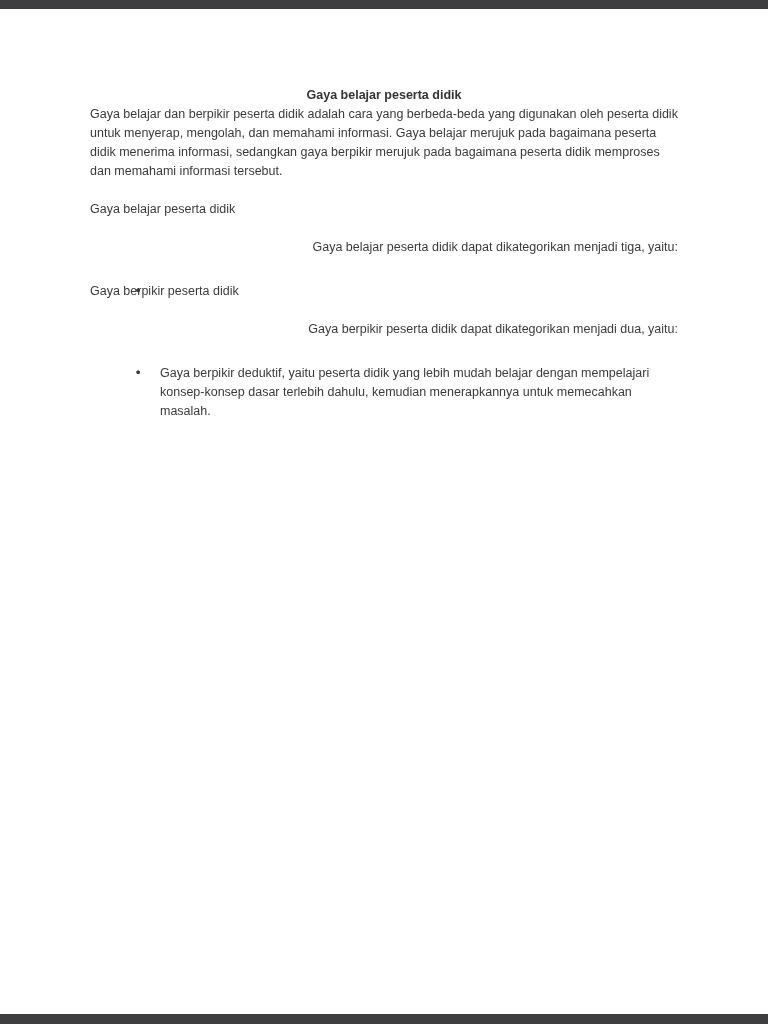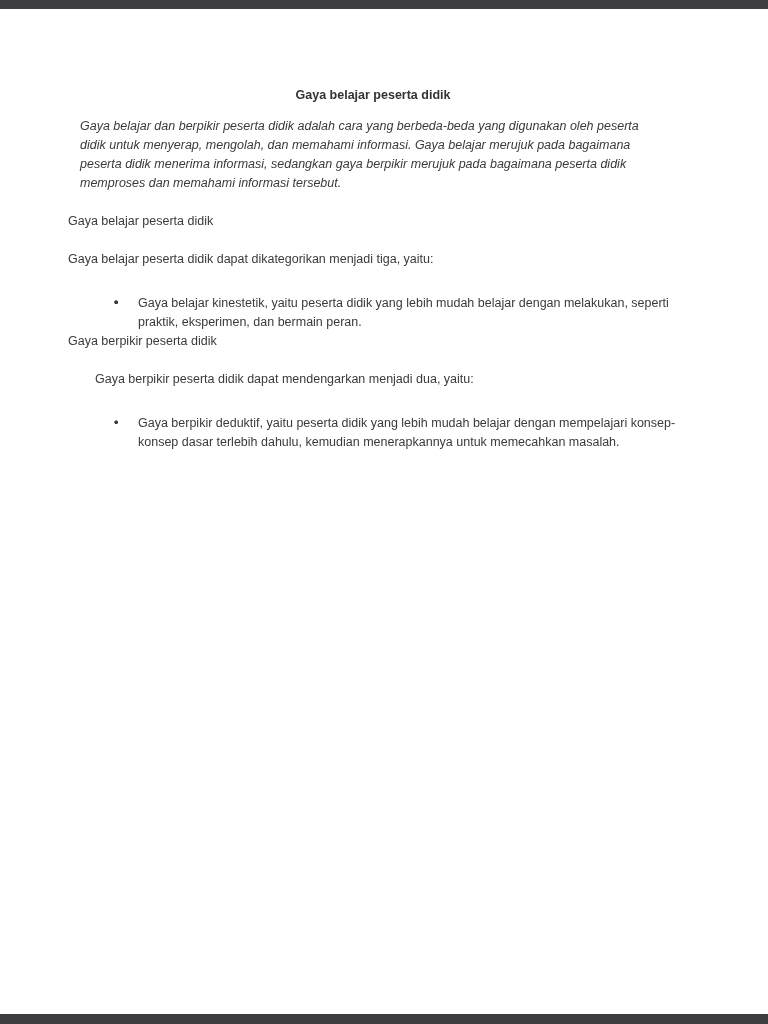--- a/index.html
+++ b/index.html
@@ -24,44 +24,44 @@
   .edge-bar.top { top: 0; height: 9px; }
   .edge-bar.bottom { bottom: 0; height: 10px; }
 
   .doc {
     position: absolute;
     top: 0;
     left: 0;
     width: 768px;
     height: 1024px;
     box-sizing: border-box;
-    padding: 86px 90px 0 68px;
+    padding: 86px 90px 0 90px;
     font-size: 12.5px;
     line-height: 19px;
   }
   .doc-title {
     margin: 0;
     font-size: 12.5px;
     line-height: 19px;
     font-weight: bold;
     text-align: center;
     color: #333333;
   }
   .para {
-    margin: 12px;
-    font-style: italic;
+    margin: 0;
   }
   .section-heading {
     margin: 19px 0 0 0;
     font-weight: normal;
     font-size: 12.5px;
     line-height: 19px;
   }
   .lead {
     margin: 19px 0 0 0;
+    text-align: right;
   }
   .lead.indented {
     text-indent: 27px;
   }
   ul.bullet-list {
     list-style: none;
     margin: 25px 0 0 0;
     padding: 0;
   }
   ul.bullet-list li {
@@ -97,27 +97,26 @@
 
   <ul class="bullet-list">
     <li>
       <span class="bullet-marker">•</span>
     </li>
     <li>
       <span class="bullet-marker">•</span>
     </li>
     <li>
       <span class="bullet-marker">•</span>
-      <span>Gaya belajar kinestetik, yaitu peserta didik yang lebih mudah belajar dengan melakukan, seperti praktik, eksperimen, dan bermain peran.</span>
     </li>
   </ul>
 
   <p class="section-heading after-list">Gaya berpikir peserta didik</p>
 
-  <p class="lead indented">Gaya berpikir peserta didik dapat mendengarkan menjadi dua, yaitu:</p>
+  <p class="lead indented">Gaya berpikir peserta didik dapat dikategorikan menjadi dua, yaitu:</p>
 
   <ul class="bullet-list">
     <li>
       <span class="bullet-marker">•</span>
     </li>
     <li>
       <span class="bullet-marker">•</span>
       <span>Gaya berpikir deduktif, yaitu peserta didik yang lebih mudah belajar dengan mempelajari konsep-konsep dasar terlebih dahulu, kemudian menerapkannya untuk memecahkan masalah.</span>
     </li>
   </ul>

